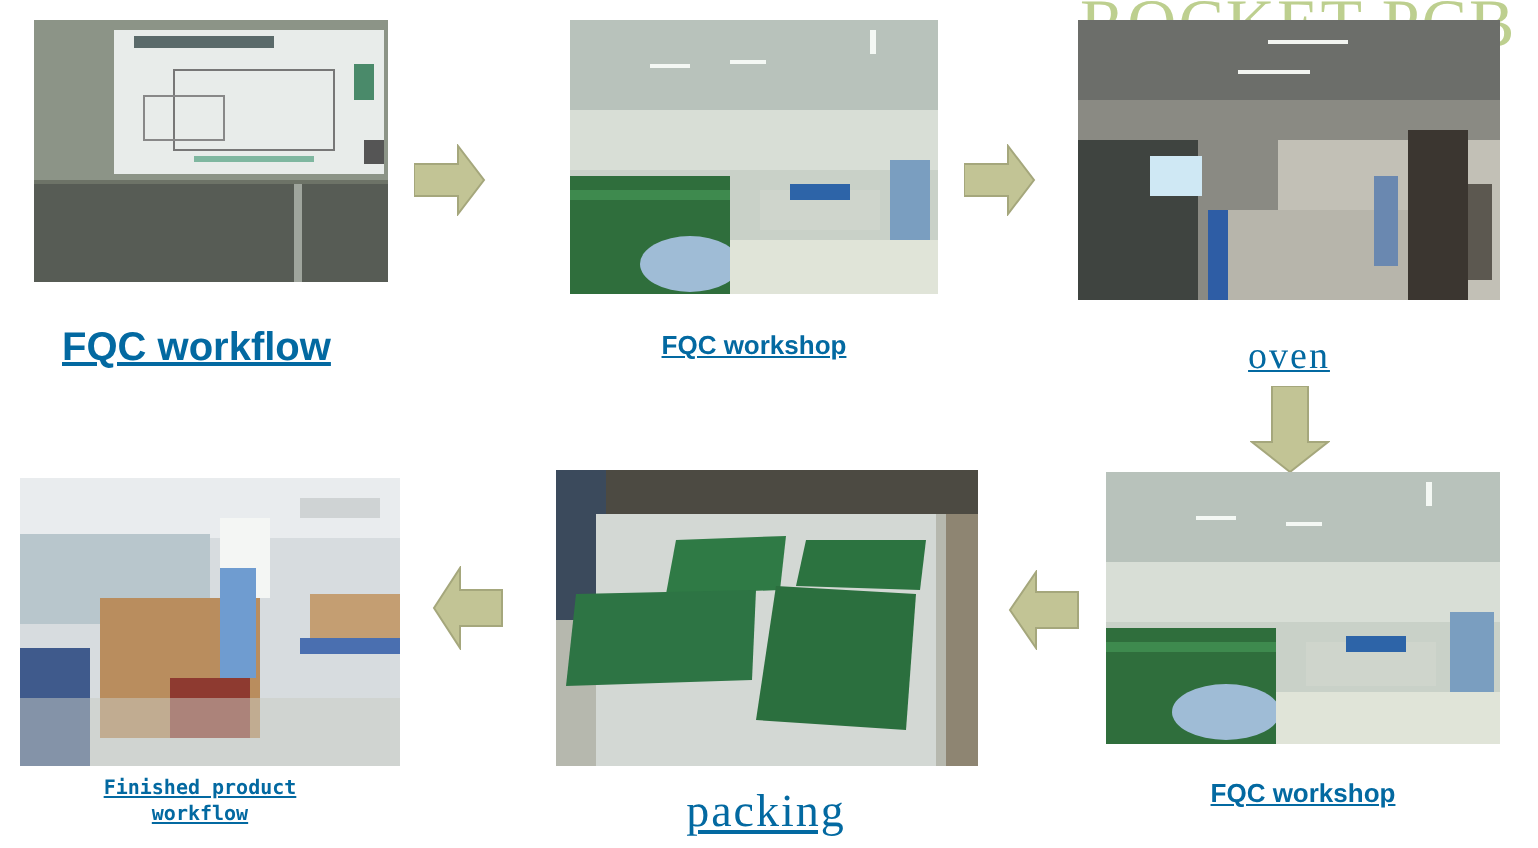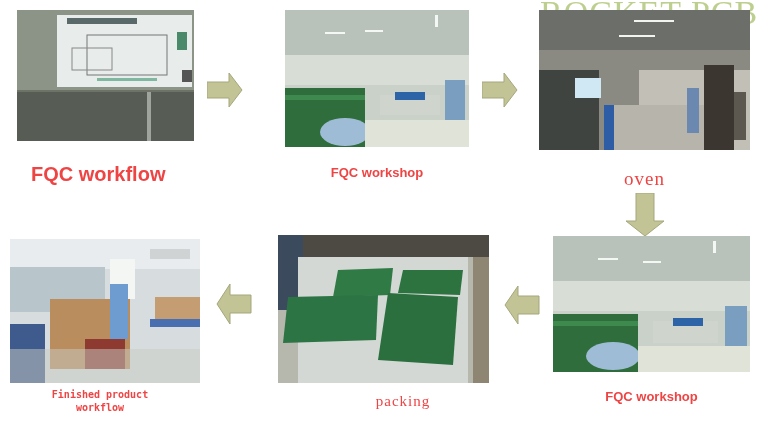--- a/index.html
+++ b/index.html
@@ -1,21 +1,21 @@
 <!DOCTYPE html>
 <html><head>
 <meta charset="utf-8">
 <style>
   html, body { margin:0; padding:0; background:#ffffff; }
   body { width:769px; height:424px; position:relative; overflow:hidden; font-family:"Liberation Sans", sans-serif; }
   .photo { position:absolute; overflow:hidden; }
   .photo svg { display:block; width:100%; height:100%; }
   .arrow { position:absolute; }
   .arrow svg { display:block; width:100%; height:100%; }
-  .cap { position:absolute; text-align:center; color:#ef4444; white-space:nowrap; }
+  .cap { position:absolute; text-align:center; color:#0369a1; white-space:nowrap;text-decoration:underline; }
   .cap-sans { font-family:"Liberation Sans", sans-serif; font-weight:bold; }
   .cap-serif { font-family:"Liberation Serif", serif; }
   .cap-mono { font-family:"DejaVu Sans Mono", monospace; font-weight:bold; }
   .watermark { position:absolute; left:540px; top:-6px; width:229px; font-family:"Liberation Serif", serif; font-size:34px; letter-spacing:1px; opacity:0.75; pointer-events:none; }
 </style>
 </head>
 <body>
 
 <div class="watermark" style="color:#a8c06a;">ROCKET PCB</div>
 
@@ -122,21 +122,21 @@
     <rect x="0" y="0" width="211" height="22" fill="#4c4a42"></rect>
     <rect x="0" y="0" width="25" height="75" fill="#3b4a5c"></rect>
     <rect x="20" y="22" width="170" height="126" fill="#d3d8d4"></rect>
     <polygon points="60,35 115,33 112,60 55,62" fill="#2f7a45"></polygon>
     <polygon points="125,35 185,35 182,60 120,58" fill="#2c7340"></polygon>
     <polygon points="10,62 100,60 98,105 5,108" fill="#2d7444"></polygon>
     <polygon points="110,58 180,62 175,130 100,125" fill="#2b6f3e"></polygon>
     <rect x="195" y="22" width="16" height="126" fill="#8e8572"></rect>
   </svg>
 </div>
-<div class="cap cap-serif" style="left:290px;top:393px;width:226px;font-size:15px;letter-spacing:1px;">packing</div>
+<div class="cap cap-serif" style="left:270px;top:393px;width:226px;font-size:23px;letter-spacing:1px;">packing</div>
 
 <div class="arrow" style="left:216px;top:283px;width:36px;height:42px;">
   <svg viewBox="0 0 36 42">
       <polygon points="35,12 14,12 14,1 1,21 14,41 14,30 35,30" fill="#c2c495" stroke="#a5a77c" stroke-width="1"></polygon>
     </svg>
 </div>
 
 <div class="photo" style="left:10px;top:239px;width:190px;height:144px;">
   <svg viewBox="0 0 190 144" preserveAspectRatio="none">
     <rect width="190" height="144" fill="#d7dcdf"></rect>

